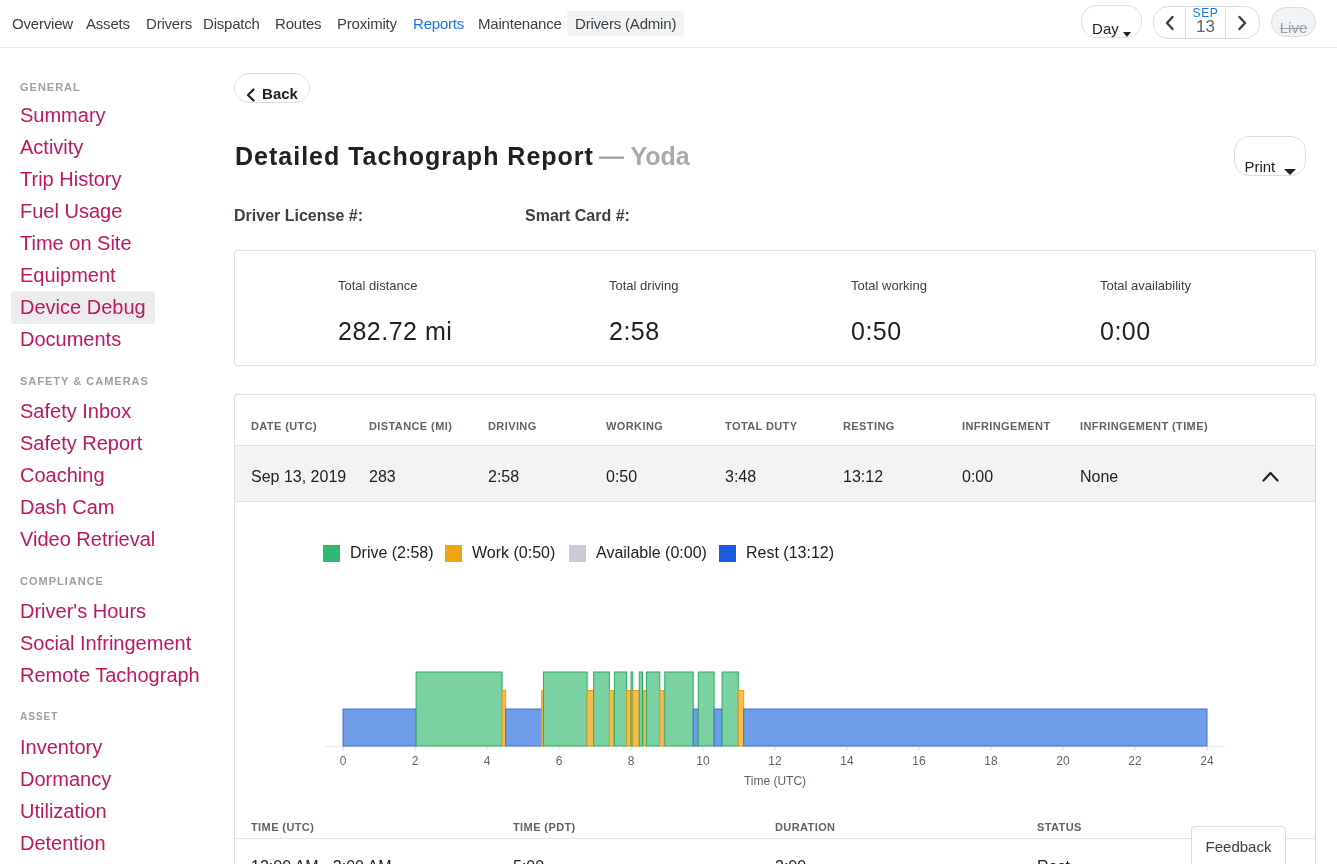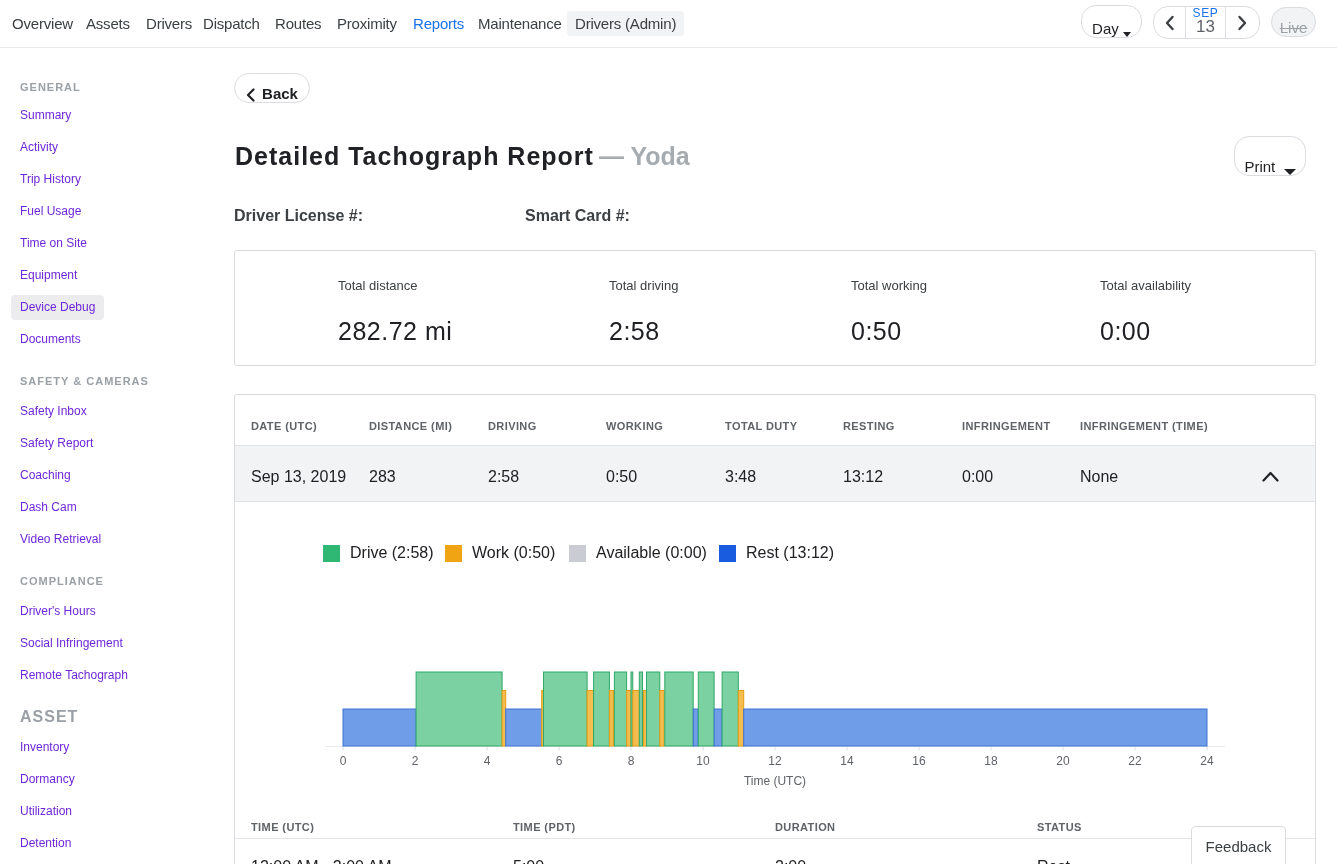--- a/index.html
+++ b/index.html
@@ -64,28 +64,28 @@
 <div style="height:20px;margin-top:16px;font-size:11px;font-weight:bold;color:#9aa0a6;letter-spacing:1px;line-height:20px">SAFETY &amp; CAMERAS</div>
 <div class="si" style="margin-top:4px">Safety Inbox</div>
 <div class="si">Safety Report</div>
 <div class="si">Coaching</div>
 <div class="si">Dash Cam</div>
 <div class="si">Video Retrieval</div>
 <div style="height:20px;margin-top:16px;font-size:11px;font-weight:bold;color:#9aa0a6;letter-spacing:1px;line-height:20px">COMPLIANCE</div>
 <div class="si" style="margin-top:4px">Driver's Hours</div>
 <div class="si">Social Infringement</div>
 <div class="si">Remote Tachograph</div>
-<div style="height:20px;margin-top:16px;font-size:16px;font-weight:bold;color:#9aa0a6;letter-spacing:1px;line-height:20px">ASSET</div>
+<div style="height:20px;margin-top:16px;font-size:10px;font-weight:bold;color:#9aa0a6;letter-spacing:1px;line-height:20px">ASSET</div>
 <div class="si" style="margin-top:4px">Inventory</div>
 <div class="si">Dormancy</div>
 <div class="si">Utilization</div>
 <div class="si">Detention</div>
 </div>
 </div>
-<style>.si{height:32px;line-height:32px;font-size:12px;color:#6d28d9;white-space:nowrap}</style>
+<style>.si{height:32px;line-height:32px;font-size:20px;color:#be185d;white-space:nowrap}</style>
 
 <div class="btn abs" style="left:234px;top:73px;width:76px;height:30px;font-weight:bold;font-size:15px">
 <svg width="9" height="14" viewBox="0 0 9 14" style="margin-right:7px">
       <path d="M7.5 1.5 L2 7 L7.5 12.5" fill="none" stroke="#202124" stroke-width="2.2" stroke-linecap="round" stroke-linejoin="round"></path>
     </svg>Back</div>
 <div class="abs" style="left:235px;top:142px;font-size:25px;font-weight:bold;letter-spacing:1px;white-space:nowrap">Detailed Tachograph Report<span class="abs" style="left:364px;top:0;color:#a6abb0;font-weight:bold;letter-spacing:0">— Yoda</span></div>
 <div class="btn abs" style="left:1234px;top:136px;width:72px;height:40px">Print&nbsp;&nbsp;<span style="width:0;height:0;border-left:6px solid transparent;border-right:6px solid transparent;border-top:6px solid #202124;margin-top:2px"></span></div>
 <div class="abs" style="left:234px;top:207px;font-size:16px;font-weight:bold;color:#3c4043">Driver License #:</div>
 <div class="abs" style="left:525px;top:207px;font-size:16px;font-weight:bold;color:#3c4043">Smart Card #:</div>
 

